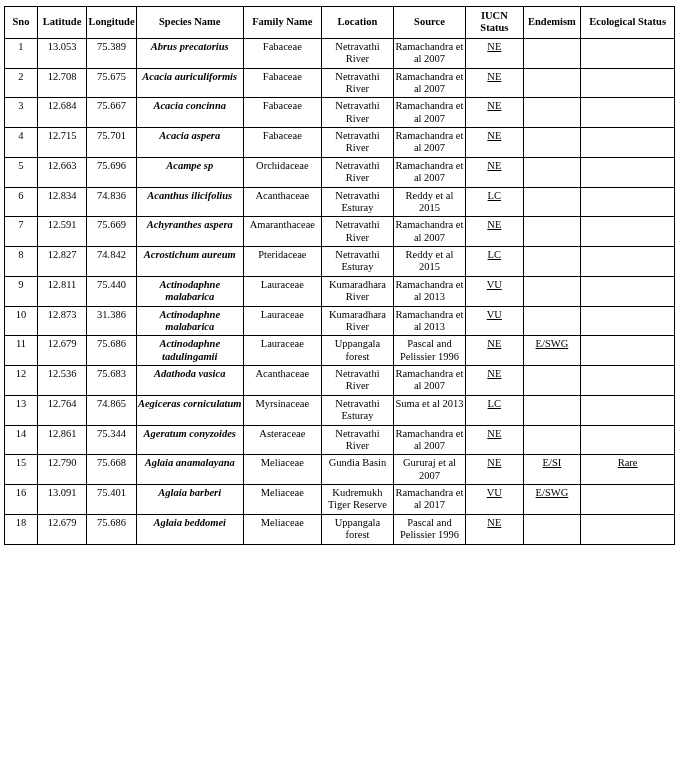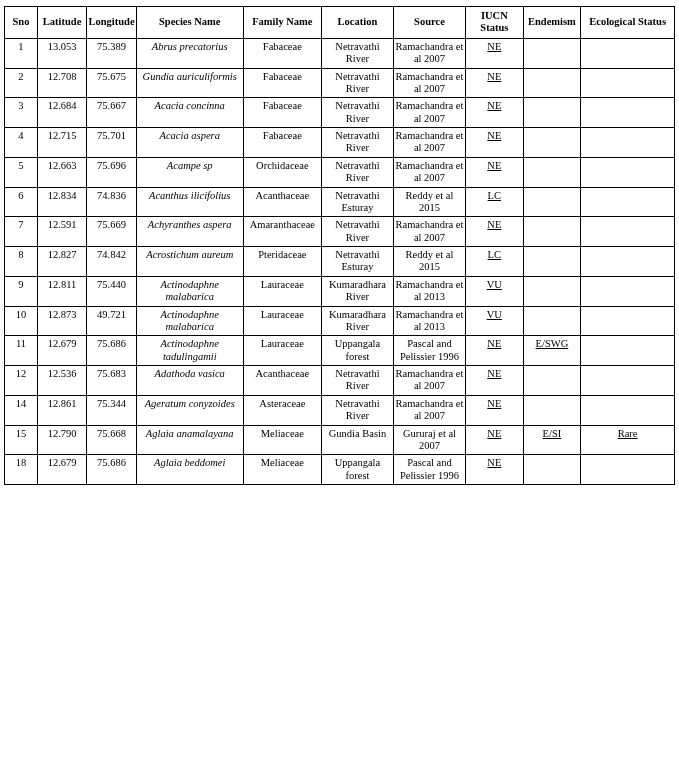--- a/index.html
+++ b/index.html
@@ -43,20 +43,21 @@
     font-weight: bold;
     vertical-align: middle;
     padding-top: 3px;
     padding-bottom: 3px;
   }
   td.sno, td.lat, td.lon {
     vertical-align: top;
   }
   td.species {
     font-style: italic;
+    font-weight: bold;
   }
   
   col.c-sno     { width: 32px; }
   col.c-lat     { width: 48px; }
   col.c-lon     { width: 48px; }
   col.c-species { width: 104px; }
   col.c-family  { width: 76px; }
   col.c-loc     { width: 70px; }
   col.c-src     { width: 70px; }
   col.c-iucn    { width: 56px; }
@@ -105,21 +106,21 @@
           <td>Netravathi River</td>
           <td>Ramachandra et al 2007</td>
           <td class="iucn">NE</td>
           <td class="endem"></td>
           <td class="eco"></td>
         </tr>
         <tr>
           <td class="sno">2</td>
           <td class="lat">12.708</td>
           <td class="lon">75.675</td>
-          <td class="species">Gundia auriculiformis</td>
+          <td class="species">Acacia auriculiformis</td>
           <td>Fabaceae</td>
           <td>Netravathi River</td>
           <td>Ramachandra et al 2007</td>
           <td class="iucn">NE</td>
           <td class="endem"></td>
           <td class="eco"></td>
         </tr>
         <tr>
           <td class="sno">3</td>
           <td class="lat">12.684</td>
@@ -200,21 +201,21 @@
           <td>Lauraceae</td>
           <td>Kumaradhara River</td>
           <td>Ramachandra et al 2013</td>
           <td class="iucn">VU</td>
           <td class="endem"></td>
           <td class="eco"></td>
         </tr>
         <tr>
           <td class="sno">10</td>
           <td class="lat">12.873</td>
-          <td class="lon">49.721</td>
+          <td class="lon">31.386</td>
           <td class="species">Actinodaphne malabarica</td>
           <td>Lauraceae</td>
           <td>Kumaradhara River</td>
           <td>Ramachandra et al 2013</td>
           <td class="iucn">VU</td>
           <td class="endem"></td>
           <td class="eco"></td>
         </tr>
         <tr>
           <td class="sno">11</td>
@@ -234,20 +235,32 @@
           <td class="lon">75.683</td>
           <td class="species">Adathoda vasica</td>
           <td>Acanthaceae</td>
           <td>Netravathi River</td>
           <td>Ramachandra et al 2007</td>
           <td class="iucn">NE</td>
           <td class="endem"></td>
           <td class="eco"></td>
         </tr>
         <tr>
+          <td class="sno">13</td>
+          <td class="lat">12.764</td>
+          <td class="lon">74.865</td>
+          <td class="species">Aegiceras corniculatum</td>
+          <td>Myrsinaceae</td>
+          <td>Netravathi Esturay</td>
+          <td>Suma et al 2013</td>
+          <td class="iucn">LC</td>
+          <td class="endem"></td>
+          <td class="eco"></td>
+        </tr>
+        <tr>
           <td class="sno">14</td>
           <td class="lat">12.861</td>
           <td class="lon">75.344</td>
           <td class="species">Ageratum conyzoides</td>
           <td>Asteraceae</td>
           <td>Netravathi River</td>
           <td>Ramachandra et al 2007</td>
           <td class="iucn">NE</td>
           <td class="endem"></td>
           <td class="eco"></td>
@@ -258,20 +271,32 @@
           <td class="lon">75.668</td>
           <td class="species">Aglaia anamalayana</td>
           <td>Meliaceae</td>
           <td>Gundia Basin</td>
           <td>Gururaj et al 2007</td>
           <td class="iucn">NE</td>
           <td class="endem">E/SI</td>
           <td class="eco">Rare</td>
         </tr>
         <tr>
+          <td class="sno">16</td>
+          <td class="lat">13.091</td>
+          <td class="lon">75.401</td>
+          <td class="species">Aglaia barberi</td>
+          <td>Meliaceae</td>
+          <td>Kudremukh Tiger Reserve</td>
+          <td>Ramachandra et al 2017</td>
+          <td class="iucn">VU</td>
+          <td class="endem">E/SWG</td>
+          <td class="eco"></td>
+        </tr>
+        <tr>
           <td class="sno">18</td>
           <td class="lat">12.679</td>
           <td class="lon">75.686</td>
           <td class="species">Aglaia beddomei</td>
           <td>Meliaceae</td>
           <td>Uppangala forest</td>
           <td>Pascal and Pelissier 1996</td>
           <td class="iucn">NE</td>
           <td class="endem"></td>
           <td class="eco"></td>

